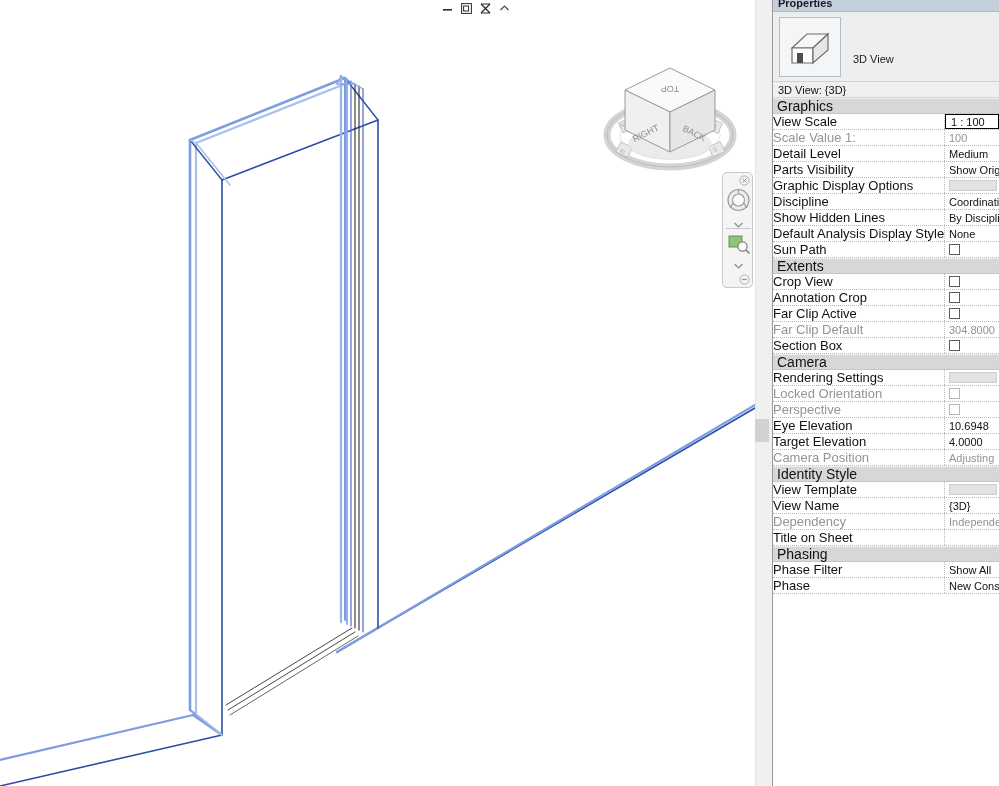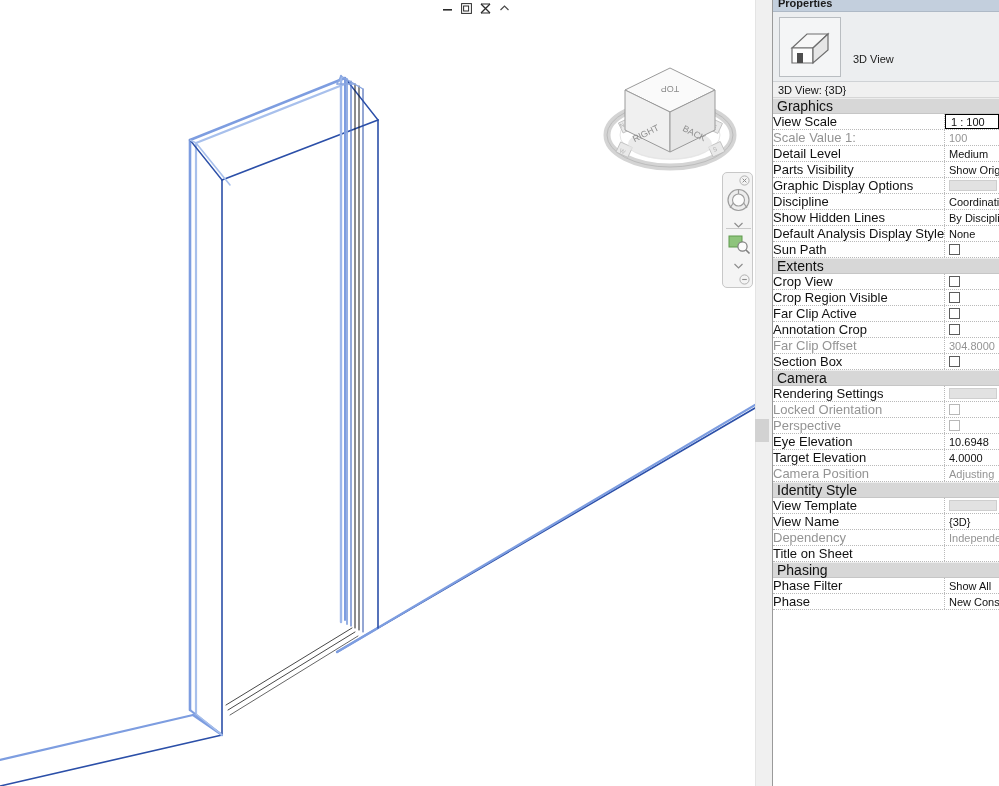--- a/index.html
+++ b/index.html
@@ -344,39 +344,33 @@
         </div>
       </div>
       <div class="grp">Extents</div>
       <div class="row">
         <div class="pname">Crop View</div>
         <div class="pval">
           <span class="cb"></span>
         </div>
       </div>
       <div class="row">
-        <div class="pname">Crop Region Visible</div>
+        <div class="pname">Annotation Crop</div>
         <div class="pval">
           <span class="cb"></span>
         </div>
       </div>
       <div class="row">
         <div class="pname">Far Clip Active</div>
         <div class="pval">
           <span class="cb"></span>
         </div>
       </div>
-      <div class="row">
-        <div class="pname">Annotation Crop</div>
-        <div class="pval">
-          <span class="cb"></span>
-        </div>
-      </div>
-      <div class="row greyed">
-        <div class="pname">Far Clip Offset</div>
+      <div class="row greyed">
+        <div class="pname">Far Clip Default</div>
         <div class="pval">304.8000</div>
       </div>
       <div class="row">
         <div class="pname">Section Box</div>
         <div class="pval">
           <span class="cb"></span>
         </div>
       </div>
       <div class="grp">Camera</div>
       <div class="row">

